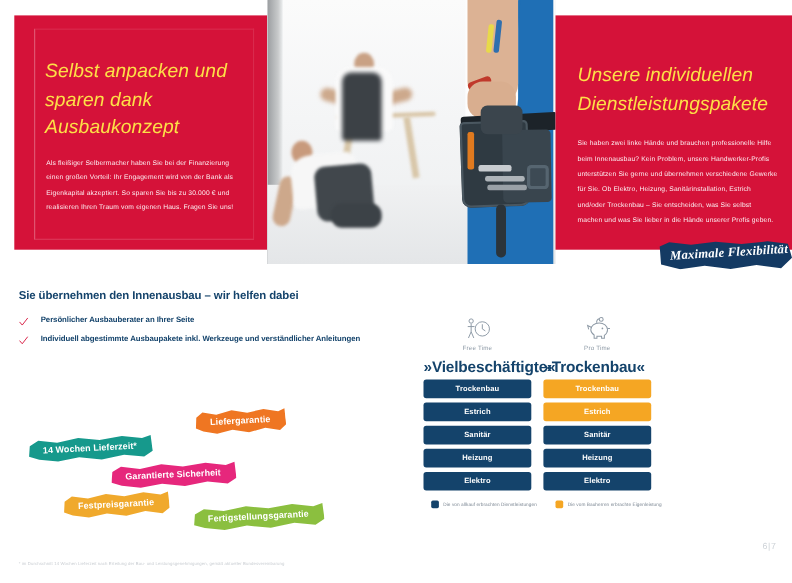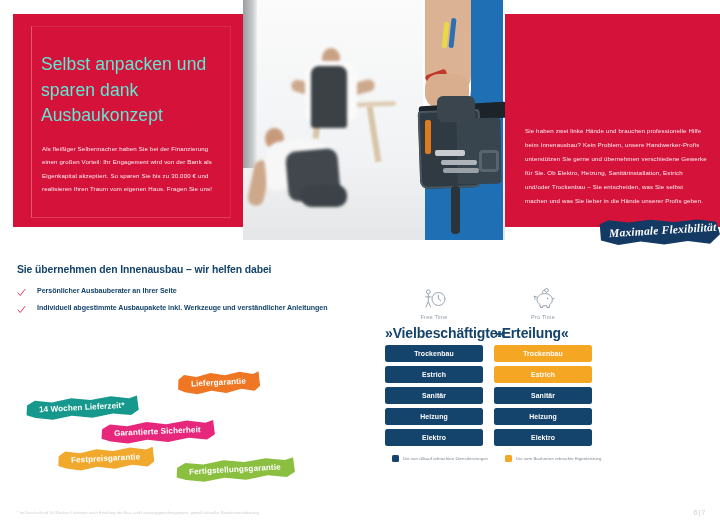--- a/index.html
+++ b/index.html
@@ -28,23 +28,23 @@
     pointer-events: none;
   }
   .hero-right {
     position: absolute; left: 505px; top: 14px;
     width: 215px; height: 213px;
     background: #D51239;
   }
 
   .hero-title {
     position: absolute; left: 28px; top: 38px; width: 190px;
-    font-weight: 300;
+    font-style: italic; font-weight: 300;
     font-size: 17.5px; line-height: 1.46;
-    color: #5eead4; letter-spacing: .1px;
+    color: #fde047; letter-spacing: .1px;
   }
   .hero-right .hero-title { left: 20px; top: 42px; width: 190px; }
 
   .hero-body {
     position: absolute; left: 29px; top: 128px; width: 180px;
     font-size: 6.1px; line-height: 2.18;
     color: rgba(255,255,255,.93); letter-spacing: .15px;
   }
   .hero-right .hero-body { left: 20px; top: 110px; width: 182px; line-height: 2.3; }
 
@@ -232,21 +232,21 @@
   .legend-swatch.navy { background:#14436B; }
   .legend-swatch.orange { background:#F5A623; }
   .legend-txt { font-size: 4.3px; color: #7C8793; white-space: nowrap; letter-spacing: .05px;}
 
   
   .footnote {
     position: absolute; left: 17px; top: 510px;
     font-size: 3.9px; color: #C9CDD2; letter-spacing: .1px; white-space: nowrap;
   }
   .pagenum {
-    position: absolute; right: 14px; top: 508px;
+    position: absolute; right: 14px; top: 492px;
     font-size: 8px; color: #CDD2D7; letter-spacing: .6px;
   }
 </style>
 </head>
 <body>
 
 <div class="page">
 
   <div class="hero">
 
@@ -289,20 +289,21 @@
         <div class="ph-fg-tool-b"></div>
         <div class="ph-fg-tool-c"></div>
         <div class="ph-fg-tool-d"></div>
         <div class="ph-fg-tape"></div>
         <div class="ph-fg-drill"></div>
         <div class="ph-fg-handle"></div>
       </div>
     </div>
 
     <div class="hero-right">
+      <div class="hero-title">Unsere individuellen Dienstleistungspakete</div>
       <div class="hero-body">Sie haben zwei linke Hände und brauchen professionelle Hilfe beim Innenausbau? Kein Problem, unsere Handwerker-Profis unterstützen Sie gerne und übernehmen verschiedene Gewerke für Sie. Ob Elektro, Heizung, Sanitärinstallation, Estrich und/oder Trockenbau – Sie entscheiden, was Sie selbst machen und was Sie lieber in die Hände unserer Profis geben.</div>
     </div>
 
     <div class="brush-banner">
       <span>Maximale Flexibilität</span>
     </div>
   </div>
 
   <div class="sec-head" id="head-innenausbau">Sie übernehmen den Innenausbau – wir helfen dabei</div>
 
@@ -361,21 +362,21 @@
           <svg width="26" height="22" viewBox="0 0 30 26" fill="none" stroke="#8E9AA6" stroke-width="1.1">
             <path d="M8 14c0-4.4 4.2-7.4 9-7.4s9 3 9 7.4c0 2.4-1.3 4.5-3.4 5.9V23h-3v-2h-5v2h-3v-3.4C9.5 18.2 8 16.3 8 14z"></path>
             <circle cx="20.5" cy="12.5" r=".9" fill="#8E9AA6" stroke="none"></circle>
             <path d="M26 12.6h2.6"></path>
             <path d="M8.4 11.2 4.6 9.4l1.2 4.2"></path>
             <path d="M14.5 6.6c-.6-2 .5-4 2.6-4.4"></path>
             <circle cx="19.2" cy="2.8" r="2.1"></circle>
           </svg>
         </div>
         <div class="pkg-sub">Pro Time</div>
-        <div class="pkg-name">»Erteilung«</div>
+        <div class="pkg-name">»Trockenbau«</div>
         <div class="pkg-cell orange">Trockenbau</div>
         <div class="pkg-cell orange">Estrich</div>
         <div class="pkg-cell navy">Sanitär</div>
         <div class="pkg-cell navy">Heizung</div>
         <div class="pkg-cell navy">Elektro</div>
       </div>
 
     </div>
   </div>
 

